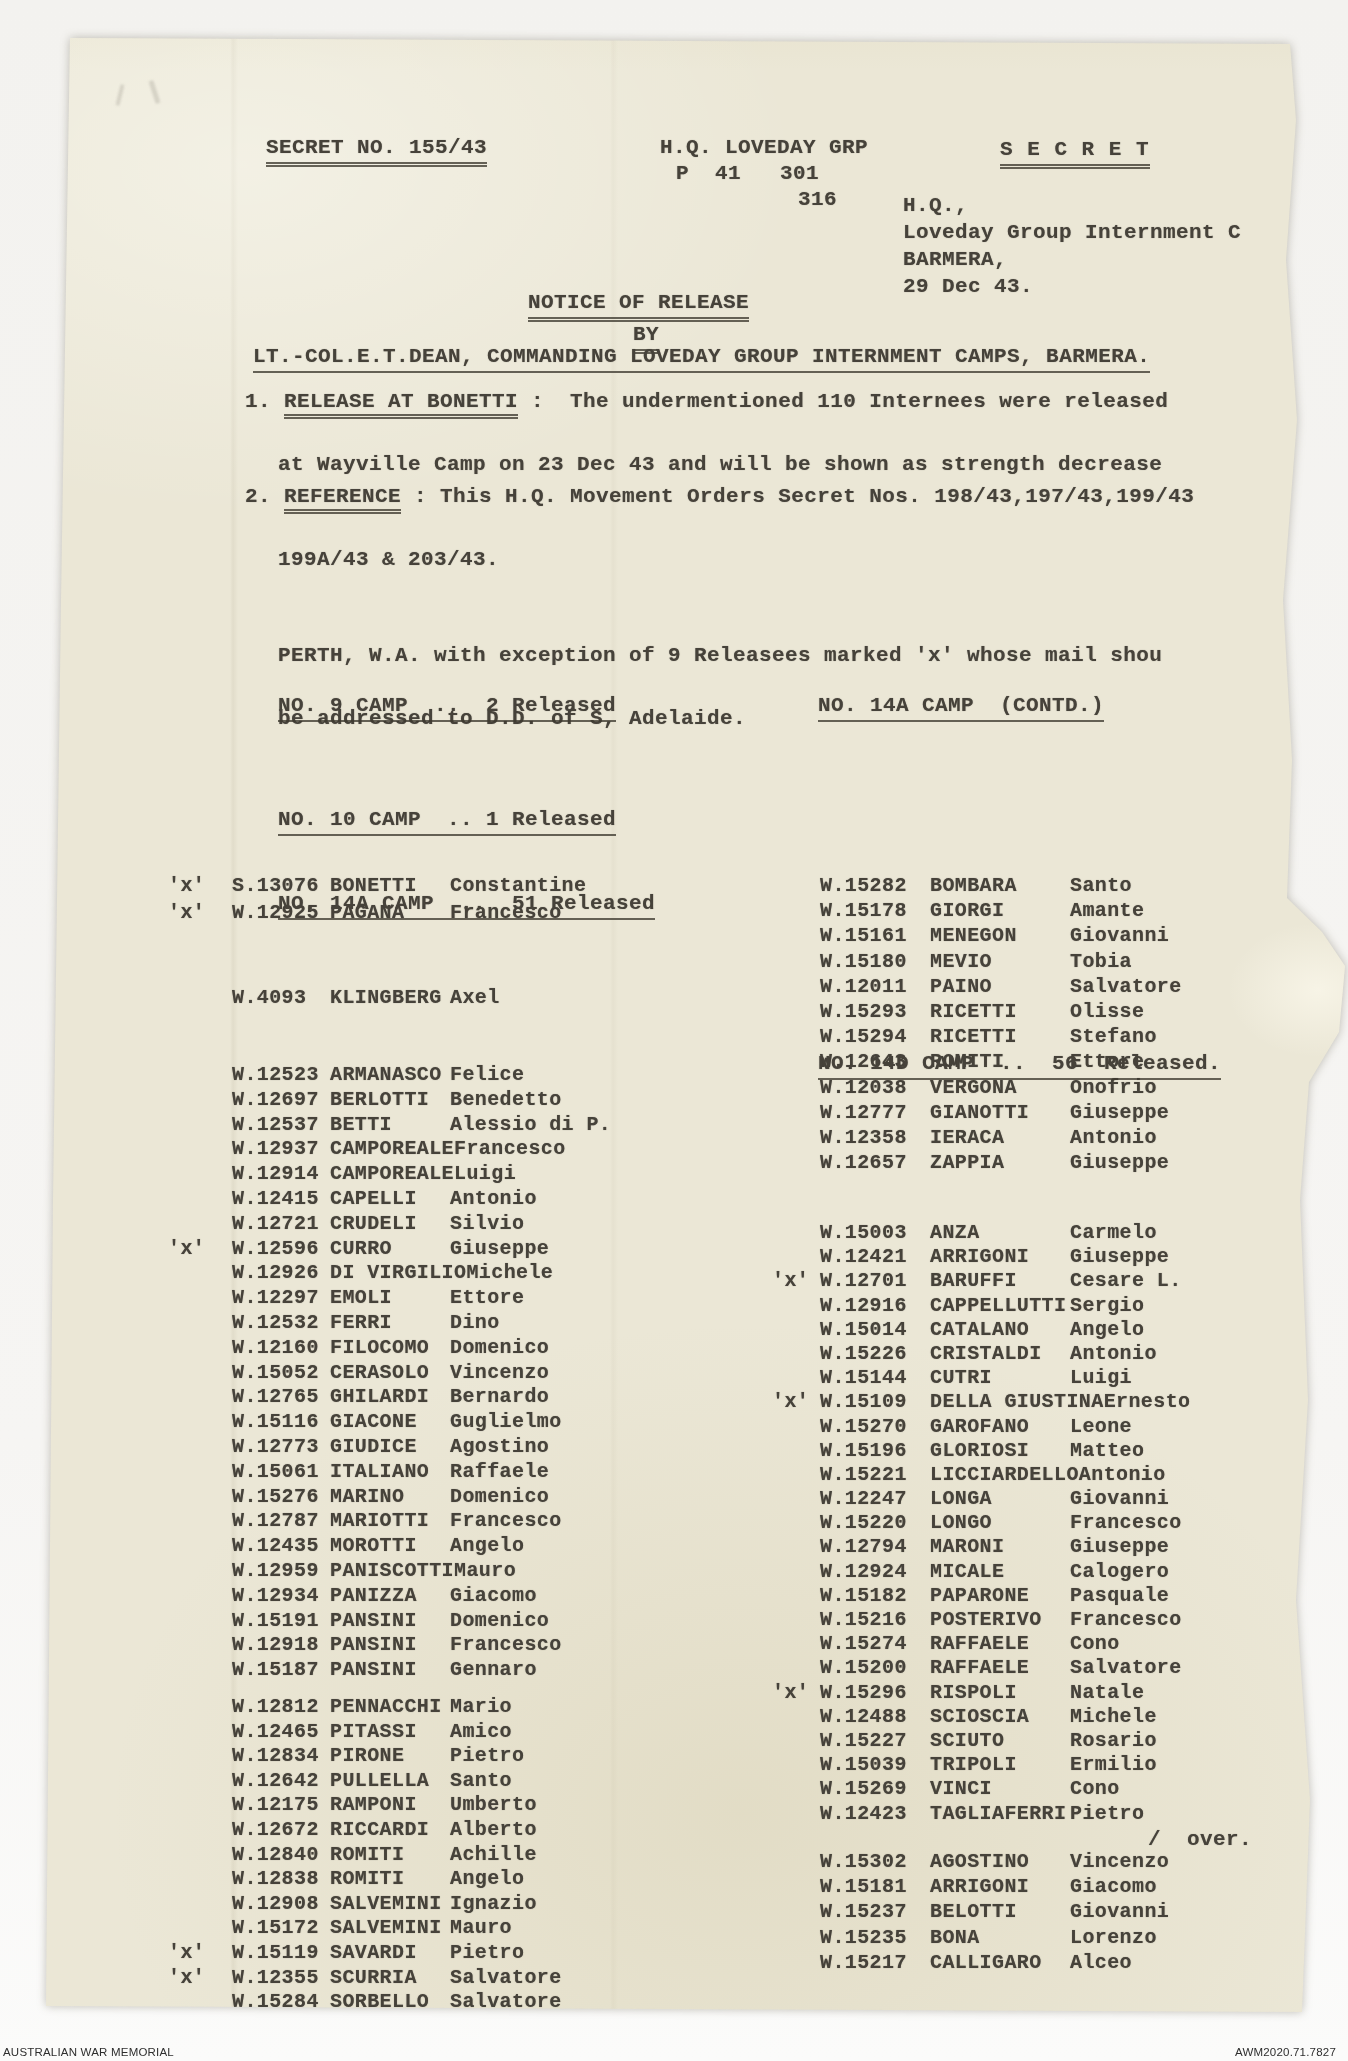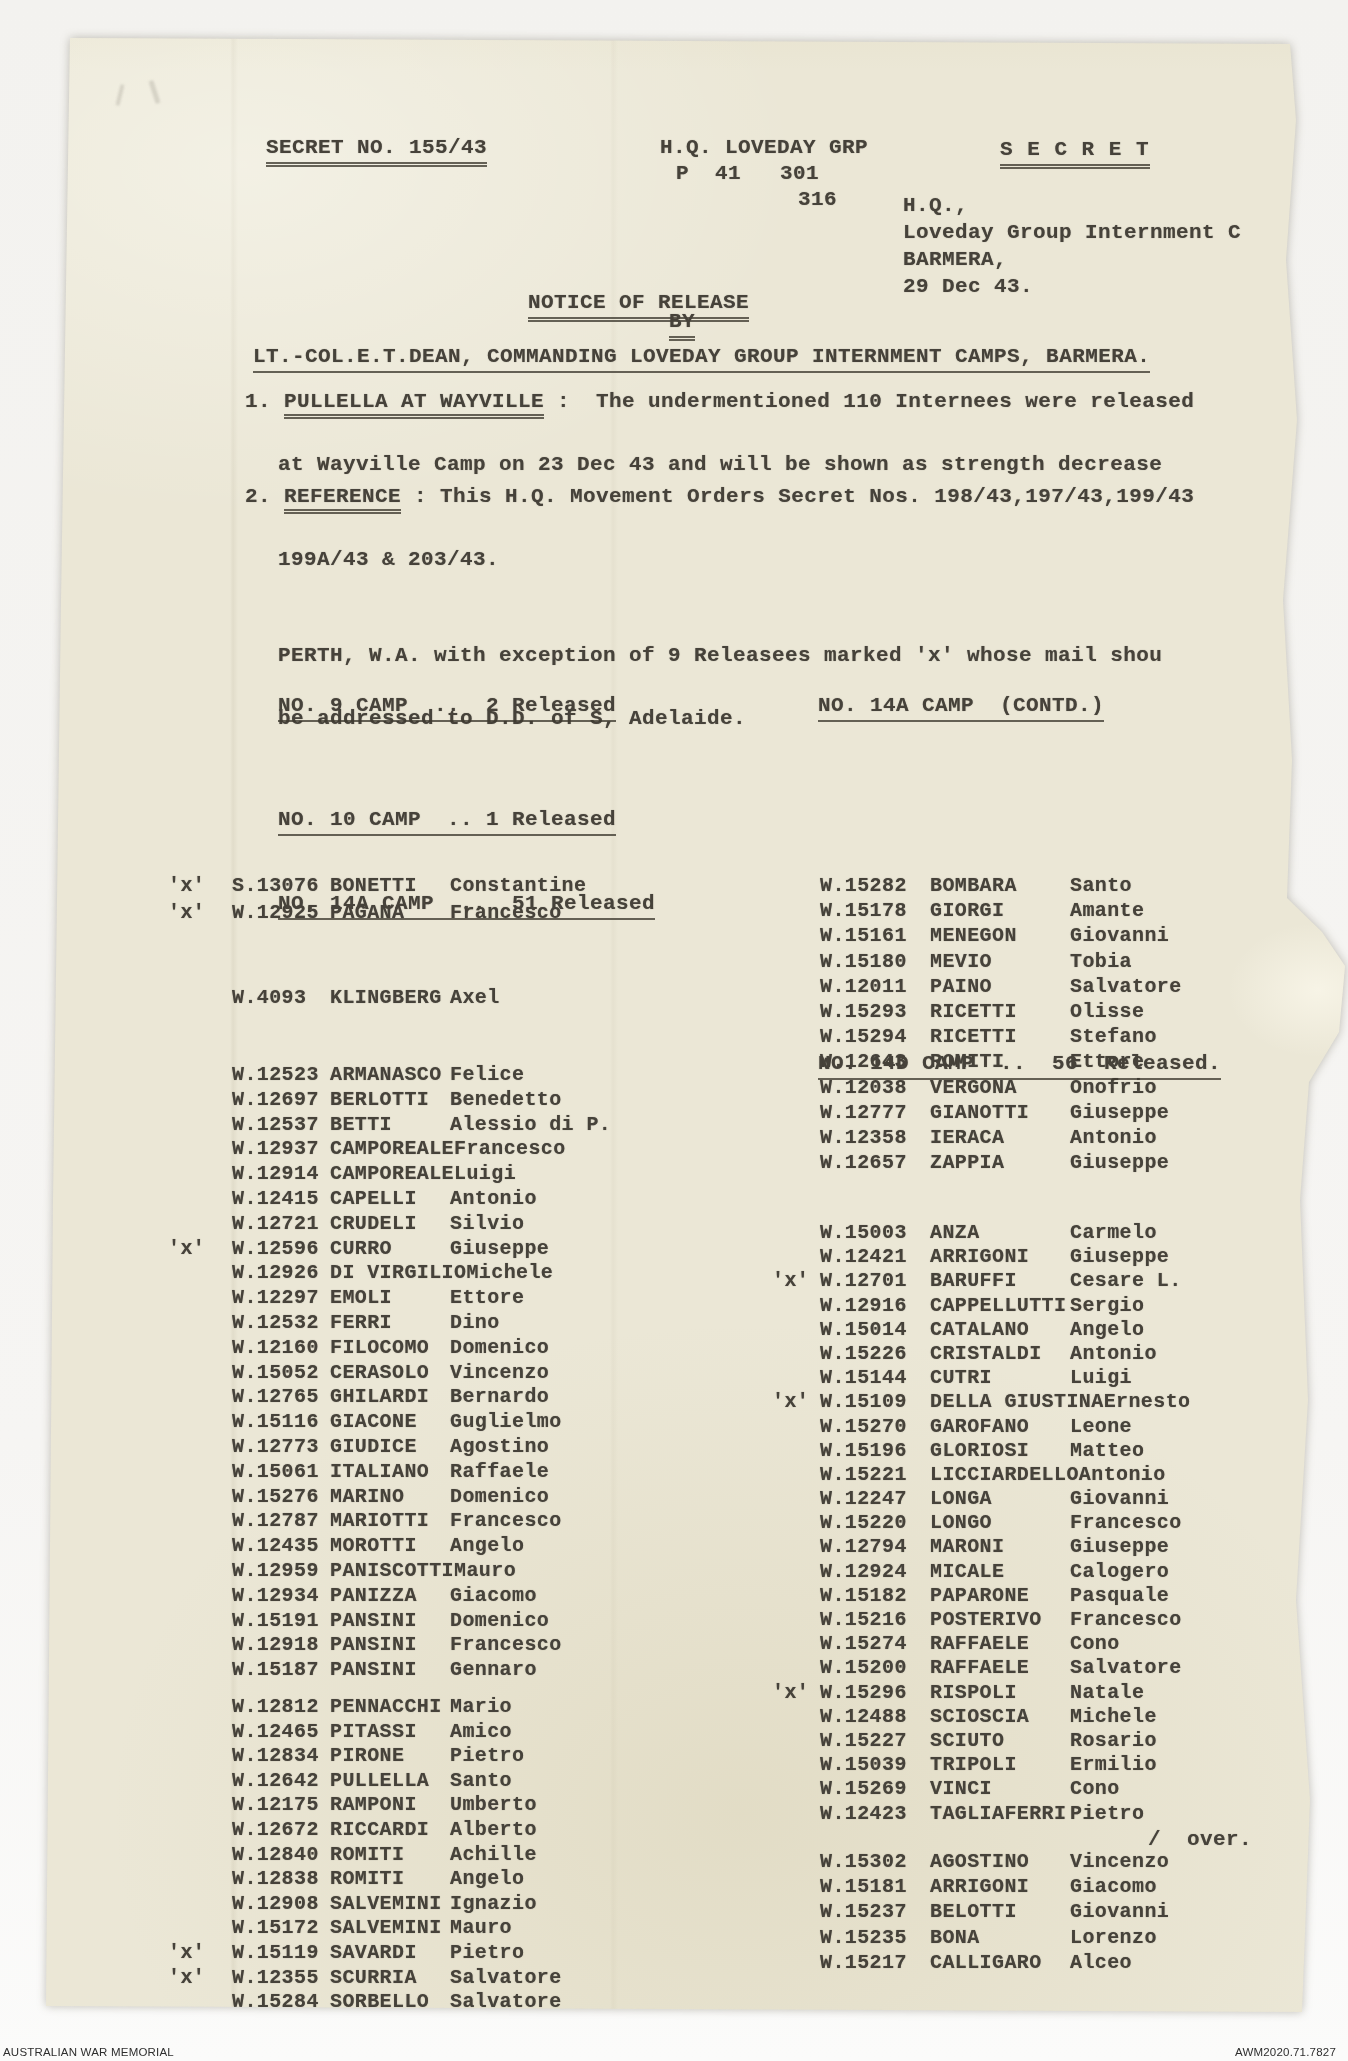--- a/index.html
+++ b/index.html
@@ -71,25 +71,25 @@
 
       <div class="tw ul2" style="left:266px;top:134px;">SECRET NO. 155/43</div>
       <div class="tw" style="left:660px;top:134px;">H.Q. LOVEDAY GRP</div>
       <div class="tw" style="left:676px;top:160px;">P  41   301</div>
       <div class="tw" style="left:798px;top:186px;">316</div>
       <div class="tw ul2" style="left:1000px;top:136px;letter-spacing:1px;">S E C R E T</div>
 
       <div class="tw" style="left:903px;top:192px;"><span style="display:block;">H.Q.,</span><span style="display:block;">Loveday Group Internment C</span><span style="display:block;">BARMERA,</span><span style="display:block;">29 Dec 43.</span></div>
 
       <div class="tw ul2" style="left:528px;top:289px;">NOTICE OF RELEASE</div>
-      <div class="tw ul2" style="left:633px;top:308px;margin-left:36px;">BY</div>
+      <div class="tw ul2" style="left:633px;top:321px;">BY</div>
       <div class="tw ul" style="left:253px;top:343px;">LT.-COL.E.T.DEAN, COMMANDING LOVEDAY GROUP INTERNMENT CAMPS, BARMERA.</div>
 
       <div class="tw para" style="left:245px;top:388px;">
-        <div class="pline"><span>1.</span><span> </span><span class="ul2">PULLELLA AT WAYVILLE</span><span> :  </span><span>The undermentioned 110 Internees were released</span></div>
+        <div class="pline"><span>1.</span><span> </span><span class="ul2">RELEASE AT BONETTI</span><span> :  </span><span>The undermentioned 110 Internees were released</span></div>
         <div class="pline indent">at Wayville Camp on 23 Dec 43 and will be shown as strength decrease</div>
       </div>
 
       <div class="tw para" style="left:245px;top:483px;">
         <div class="pline"><span>2.</span><span> </span><span class="ul2">REFERENCE</span><span> : </span><span>This H.Q. Movement Orders Secret Nos. 198/43,197/43,199/43</span></div>
         <div class="pline indent">199A/43 &amp; 203/43.</div>
       </div>
 
 
       <div class="tw para" style="left:245px;top:606px;">

